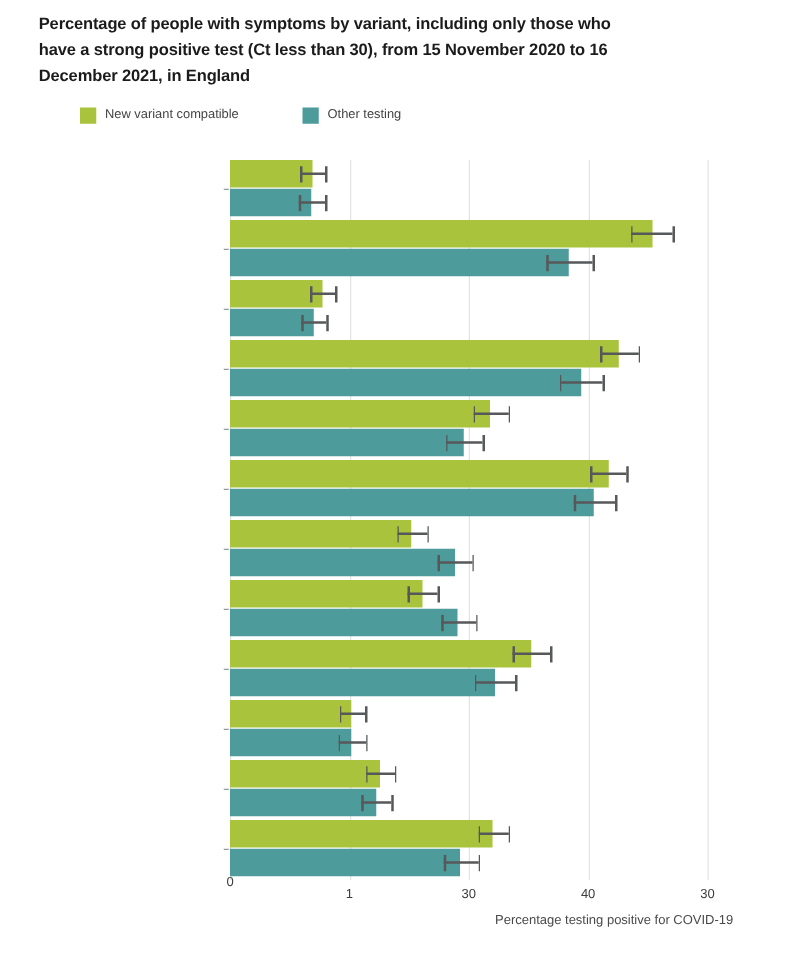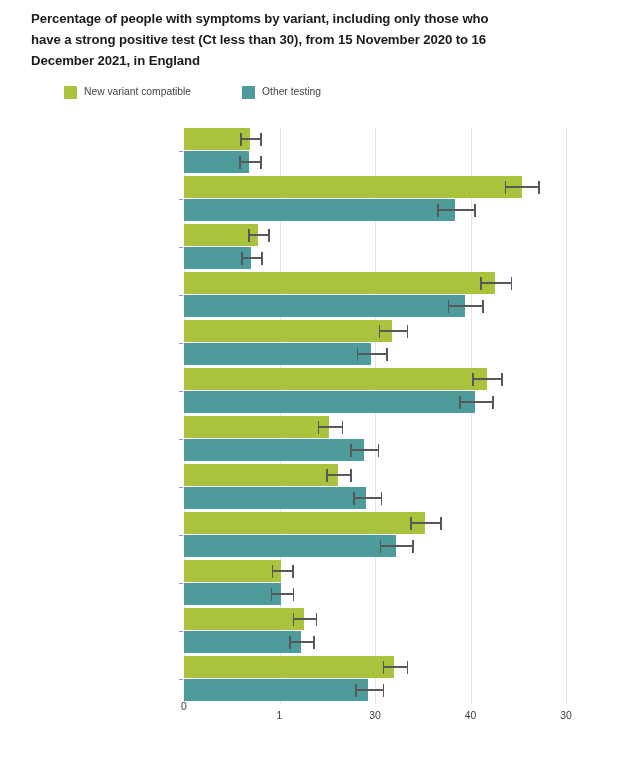--- a/index.html
+++ b/index.html
@@ -343,13 +343,14 @@
           <div class="errcap" style="left: 222.515px;"></div>
         </div>
         <div class="bar-row teal" style="width: 382px;">
           <div class="bar" style="width: 184.315px; background: rgb(78, 155, 155);"></div>
           <div class="errbar" style="left: 170.945px; width: 27.695px;"></div>
           <div class="errcap" style="left: 170.945px;"></div>
           <div class="errcap" style="left: 198.64px;"></div>
         </div>
       </div>
     </div>
+  <div id="x-axis-title">Percentage testing positive for COVID-19</div>
 </div>
 
 </body></html>

